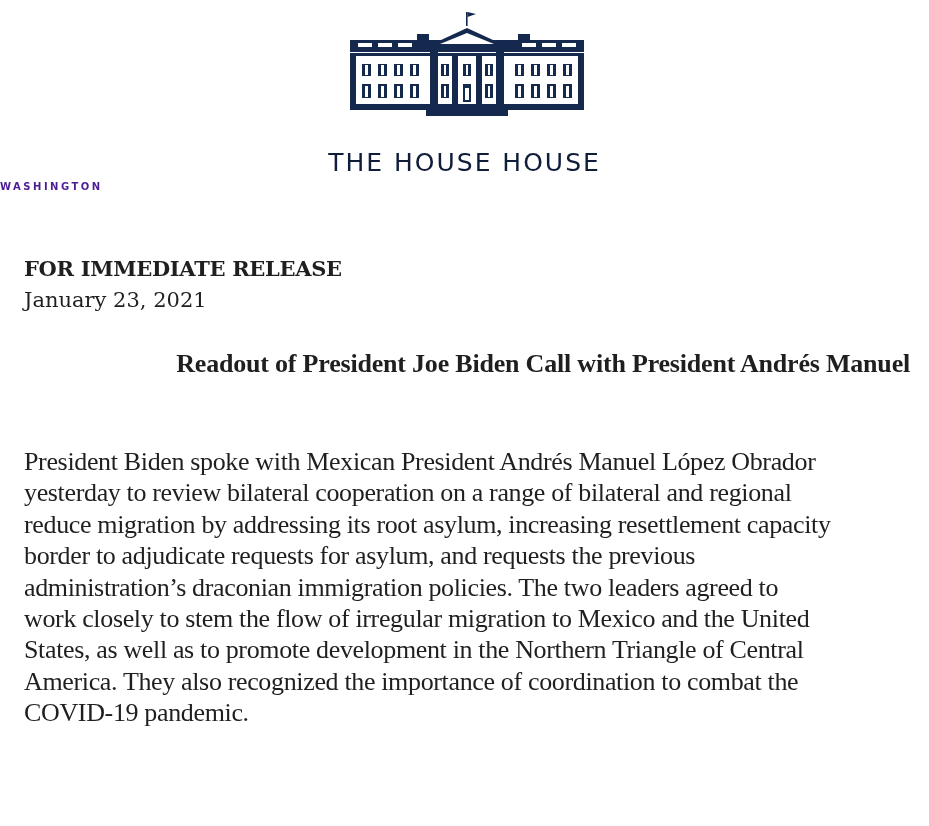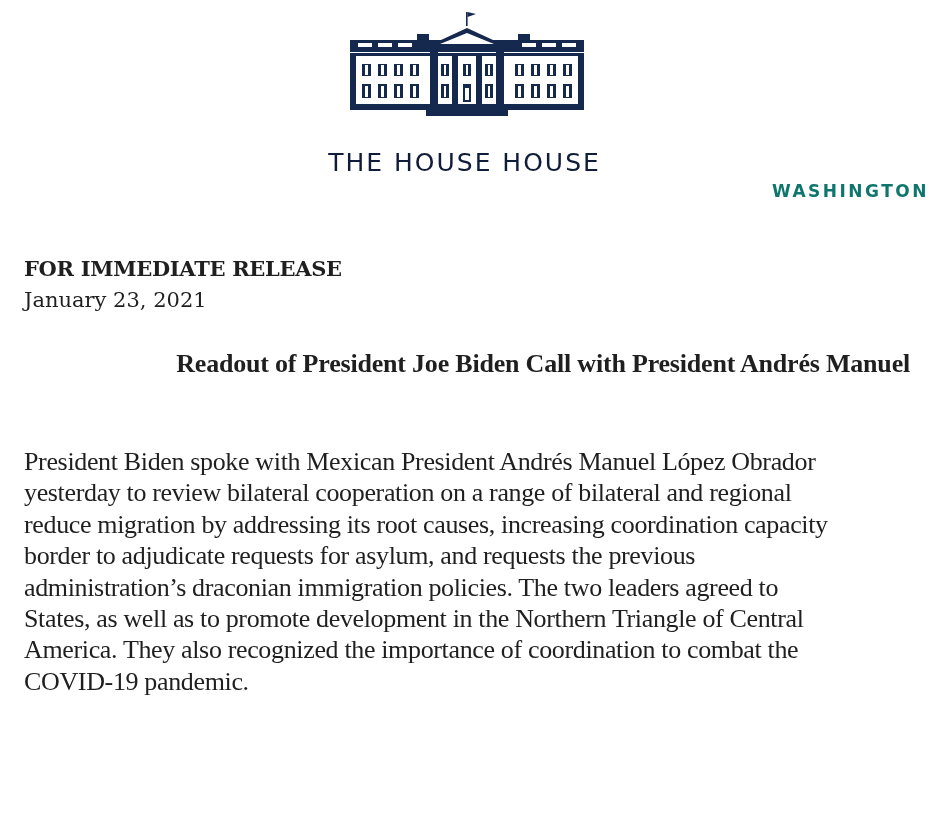--- a/index.html
+++ b/index.html
@@ -1,19 +1,19 @@
 <!DOCTYPE html>
 <html><head>
   <meta charset="utf-8">
   <style>
     html, body { margin: 0; padding: 0; background: #ffffff; }
     body { width: 929px; height: 826px; overflow: hidden; position: relative; font-family: "DejaVu Serif", serif; color: #1f1f1f; }
     .logo { position: absolute; left: 348px; top: 6px; width: 238px; height: 112px; }
     .brand-title { position: absolute; left: 0; width: 929px; top: 148px; text-align: center; font-family: "DejaVu Sans", sans-serif; font-size: 25px; letter-spacing: 2px; color: #0f1d3a; font-weight: normal; }
-    .brand-sub { position: absolute; left: 0; width: 929px; top: 181px; text-align: right; font-family: "DejaVu Sans", sans-serif; font-size: 17px; letter-spacing: 2.5px; color: #0f766e; font-weight: bold; }
+    .brand-sub { position: absolute; left: 0; width: 929px; top: 181px; text-align: left; font-family: "DejaVu Sans", sans-serif; font-size: 10px; letter-spacing: 2.5px; color: #4c1d95; font-weight: bold; }
     .release { position: absolute; left: 24px; top: 256px; font-family: "DejaVu Serif", serif; font-weight: bold; font-size: 21px; color: #1f1f1f; letter-spacing: -0.3px; }
     .date { position: absolute; left: 24px; top: 288px; font-family: "DejaVu Serif", serif; font-size: 21px; color: #1f1f1f; }
     .headline { position: absolute; left: 20px; width: 890px; top: 348px; text-align: right; font-family: "Liberation Serif", serif; font-weight: bold; font-size: 26px; line-height: 32px; color: #1f1f1f; letter-spacing: -0.2px; }
     .body-text { position: absolute; left: 24px; width: 900px; top: 446px; font-family: "Liberation Serif", serif; font-size: 26px; line-height: 31.4px; color: #1f1f1f; letter-spacing: -0.35px; }
     .body-text span.line { display: block; white-space: nowrap; }
   </style>
 </head>
 <body>
 
 <svg class="logo" viewBox="0 0 238 112" xmlns="http://www.w3.org/2000/svg">
@@ -106,19 +106,20 @@
 <div class="release">FOR IMMEDIATE RELEASE</div>
 <div class="date">January 23, 2021</div>
 
 <div class="headline">
   <div>Readout of President Joe Biden Call with President Andrés Manuel</div>
 </div>
 
 <div class="body-text">
   <span class="line">President Biden spoke with Mexican President Andrés Manuel López Obrador</span>
   <span class="line">yesterday to review bilateral cooperation on a range of bilateral and regional</span>
-  <span class="line">reduce migration by addressing its root causes, increasing coordination capacity</span>
+  <span class="line">reduce migration by addressing its root asylum, increasing resettlement capacity</span>
   <span class="line">border to adjudicate requests for asylum, and requests the previous</span>
   <span class="line">administration’s draconian immigration policies. The two leaders agreed to</span>
+  <span class="line">work closely to stem the flow of irregular migration to Mexico and the United</span>
   <span class="line">States, as well as to promote development in the Northern Triangle of Central</span>
   <span class="line">America. They also recognized the importance of coordination to combat the</span>
   <span class="line">COVID-19 pandemic.</span>
 </div>
 
 </body></html>

